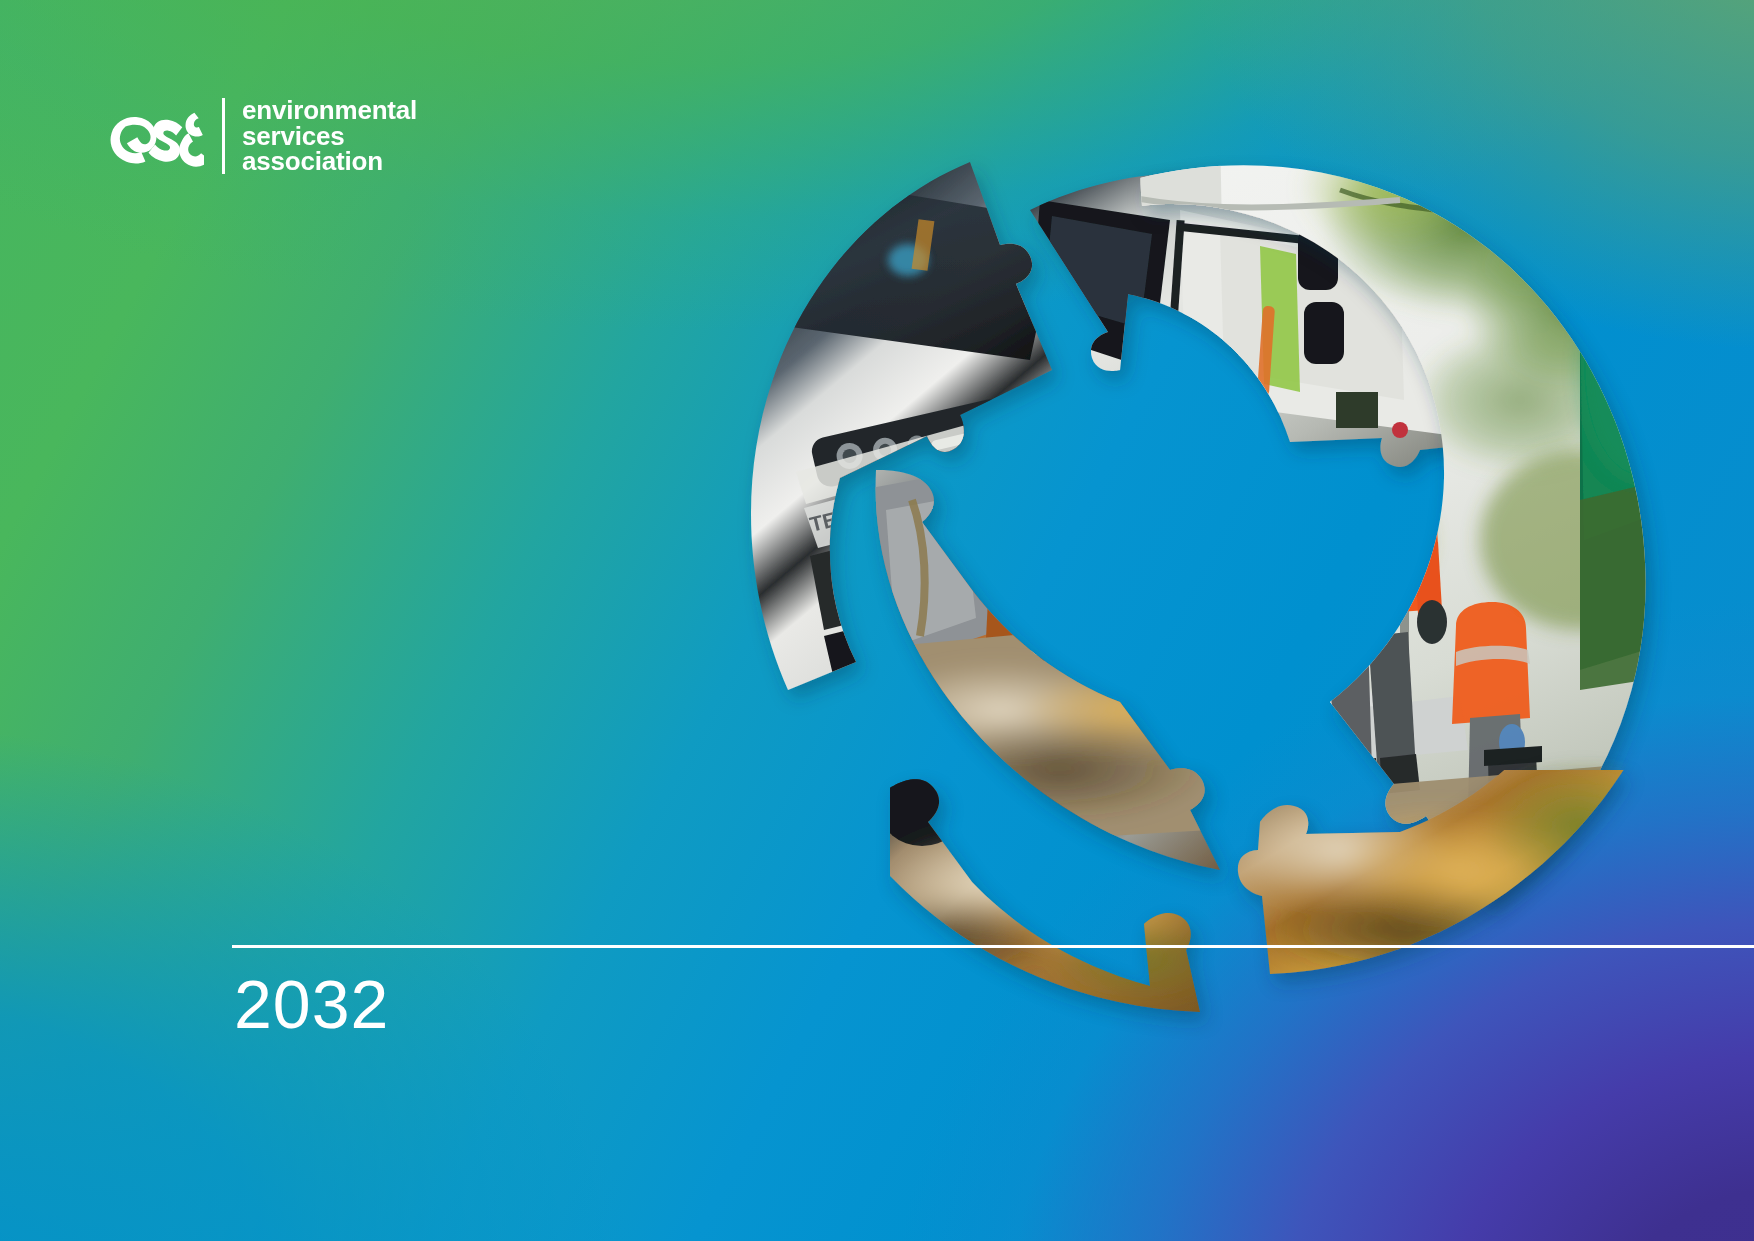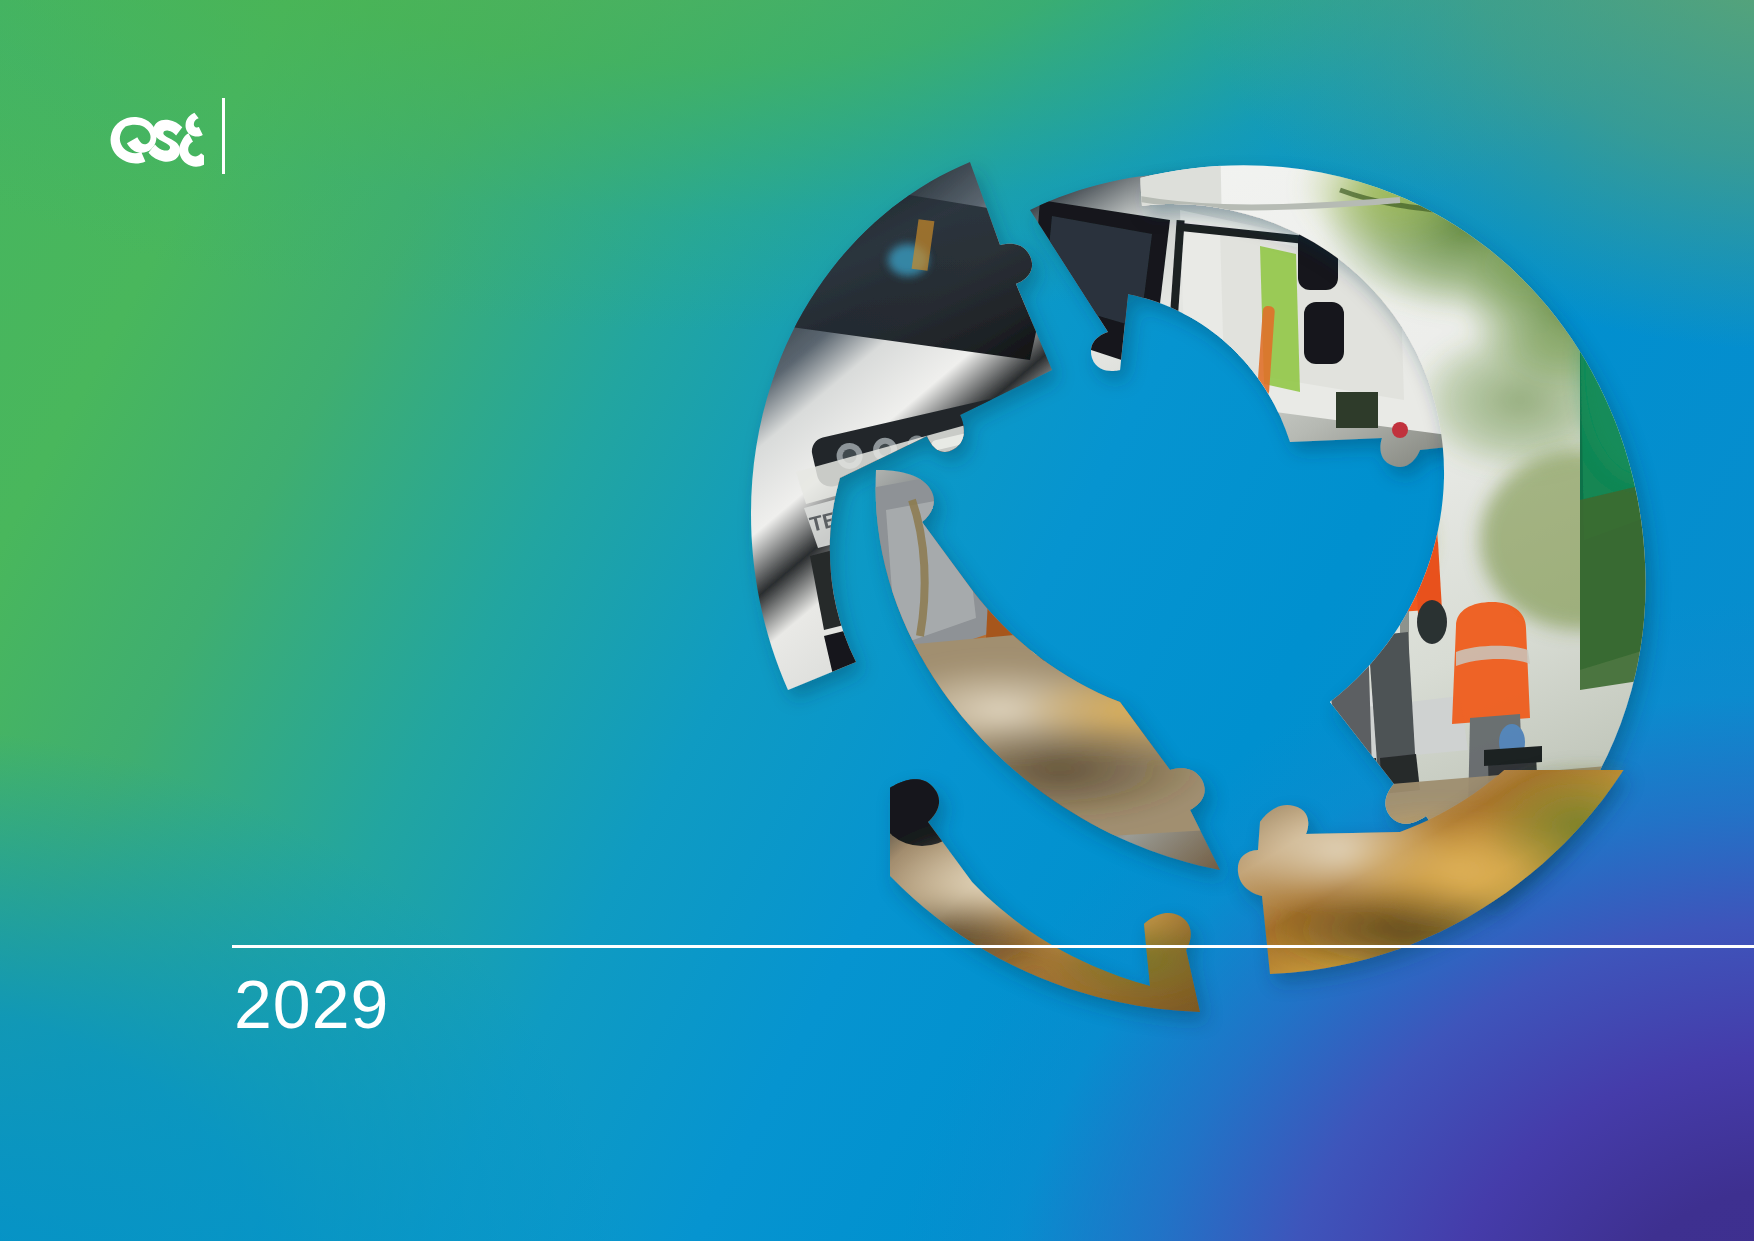--- a/index.html
+++ b/index.html
@@ -177,20 +177,25 @@
 
         <path d="M86.4 16.8c-5.0 2.1-8.2 6.2-8.8 11.1-0.5 4.3 1.2 8.2 4.6 10.6 3.7 2.6 8.4 2.8 12.6 0.6
                  l-3.9-8.0c-1.4 0.7-2.8 0.6-3.8-0.2-1.0-0.8-1.4-2.1-1.2-3.5 0.3-2.3 2.1-4.3 4.8-5.1
                  l-4.3-5.5z"></path>
         <path d="M73.8 44.9c-4.6 7.6-2.9 17.1 4.1 22.4 7.5 5.7 18.2 4.1 23.9-3.5l-8.7-6.5
                  c-2.6 3.4-7.0 4.1-10.1 1.7-3.0-2.3-3.7-6.4-1.7-9.8 0.9-1.5 2.2-2.7 3.7-3.4l-4.5-8.6
                  c-2.8 1.6-5.1 4.1-6.7 7.7z"></path>
       </g>
     </svg>
     <div class="logo-rule"></div>
+    <div class="logo-words">
+      <div>environmental</div>
+      <div>services</div>
+      <div>association</div>
+    </div>
   </div>
 
   <div class="puzzle">
     <svg viewBox="0 0 1060 960" preserveAspectRatio="none" aria-hidden="true">
       <defs>
 
         <linearGradient id="gTruckFront" x1="0.18" y1="0" x2="0.75" y2="1">
           <stop offset="0.00" stop-color="#3c4248"></stop>
           <stop offset="0.10" stop-color="#20262c"></stop>
           <stop offset="0.20" stop-color="#2e3840"></stop>
@@ -596,15 +601,15 @@
           </g>
         </g>
       </g>
 
     </svg>
   </div>
 
   <div class="rule"></div>
 
 
-  <div class="year">2029</div>
+  <div class="year">2032</div>
 
 </div>
 
 </body></html>

